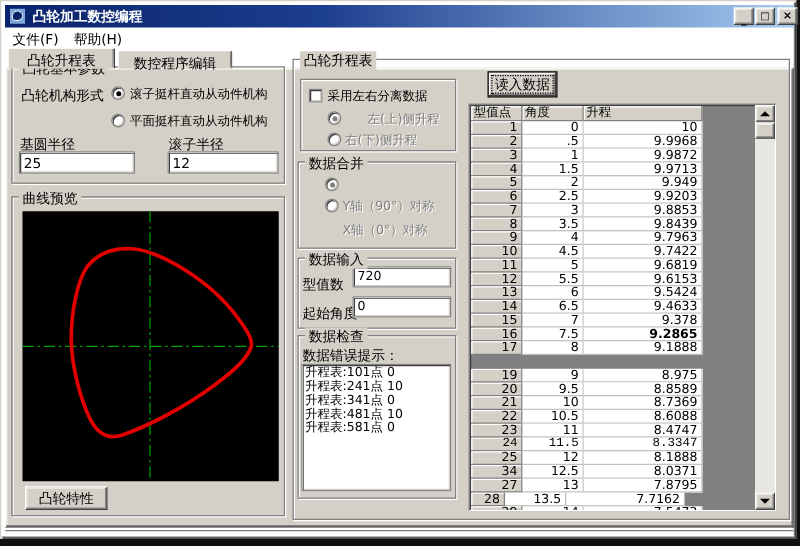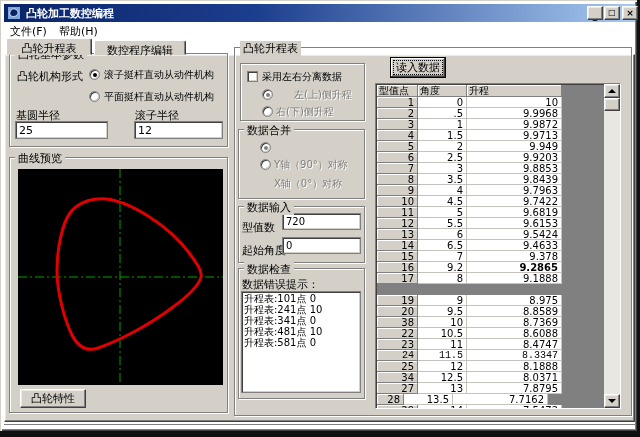--- a/index.html
+++ b/index.html
@@ -283,21 +283,21 @@
           <div class="cell data" style="width: 49px;">6.5</div>
           <div class="cell data" style="width: 95px;">9.4633</div>
         </div>
         <div class="grid-row" style="top: 167px;">
           <div class="cell fixed" style="width: 41px;">15</div>
           <div class="cell data" style="width: 49px;">7</div>
           <div class="cell data" style="width: 95px;">9.378</div>
         </div>
         <div class="grid-row" style="top: 178px;">
           <div class="cell fixed" style="width: 41px;">16</div>
-          <div class="cell data" style="width: 49px;">9.2</div>
+          <div class="cell data" style="width: 49px;">7.5</div>
           <div class="cell data" style="width: 95px; font-weight: bold;">9.2865</div>
         </div>
         <div class="grid-row" style="top: 189px;">
           <div class="cell fixed" style="width: 41px;">17</div>
           <div class="cell data" style="width: 49px;">8</div>
           <div class="cell data" style="width: 95px;">9.1888</div>
         </div>
         <div class="grid-row" style="top: 212px;">
           <div class="cell fixed" style="width: 41px;">18</div>
           <div class="cell data" style="width: 49px;">8.5</div>
@@ -307,21 +307,21 @@
           <div class="cell fixed" style="width: 41px;">19</div>
           <div class="cell data" style="width: 49px;">9</div>
           <div class="cell data" style="width: 95px;">8.975</div>
         </div>
         <div class="grid-row" style="top: 222px;">
           <div class="cell fixed" style="width: 41px;">20</div>
           <div class="cell data" style="width: 49px;">9.5</div>
           <div class="cell data" style="width: 95px;">8.8589</div>
         </div>
         <div class="grid-row" style="top: 233px;">
-          <div class="cell fixed" style="width: 41px;">38</div>
+          <div class="cell fixed" style="width: 41px;">21</div>
           <div class="cell data" style="width: 49px;">10</div>
           <div class="cell data" style="width: 95px;">8.7369</div>
         </div>
         <div class="grid-row" style="top: 244px;">
           <div class="cell fixed" style="width: 41px;">22</div>
           <div class="cell data" style="width: 49px;">10.5</div>
           <div class="cell data" style="width: 95px;">8.6088</div>
         </div>
         <div class="grid-row" style="top: 255px;">
           <div class="cell fixed" style="width: 41px;">23</div>

